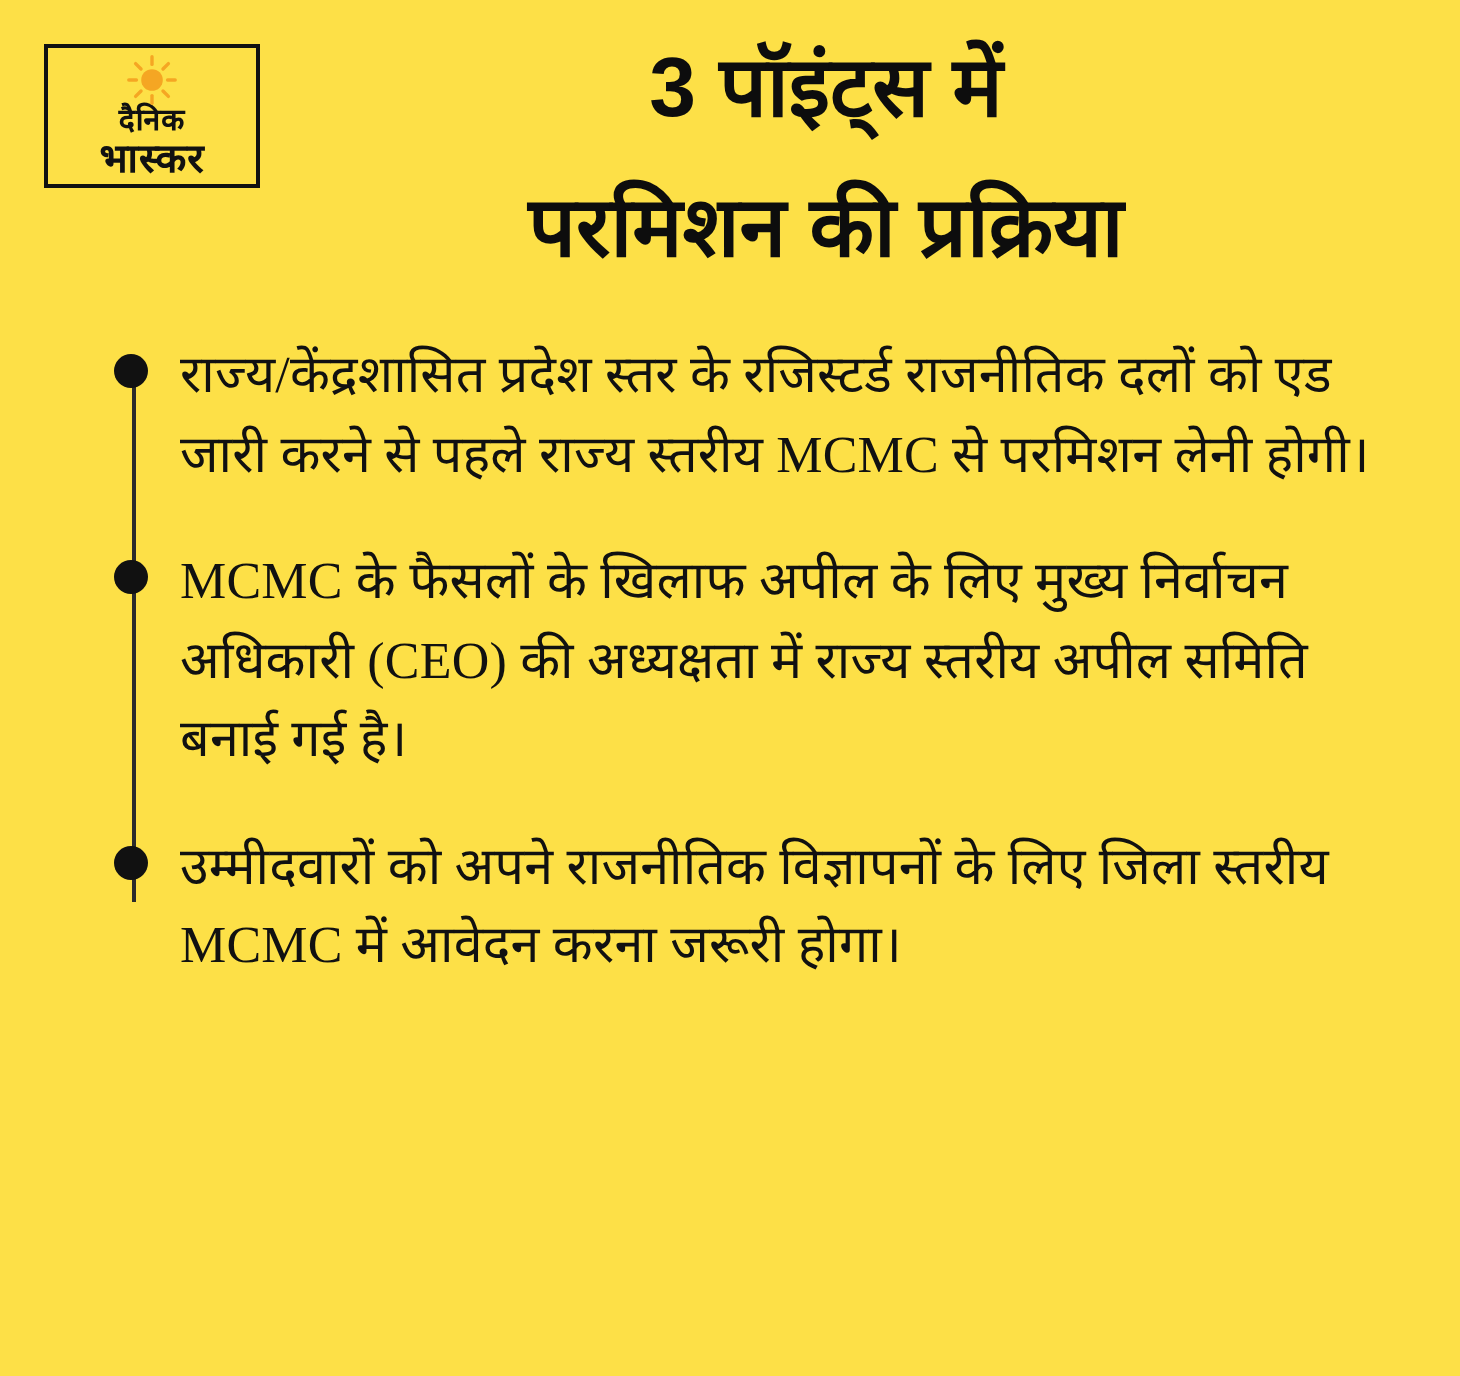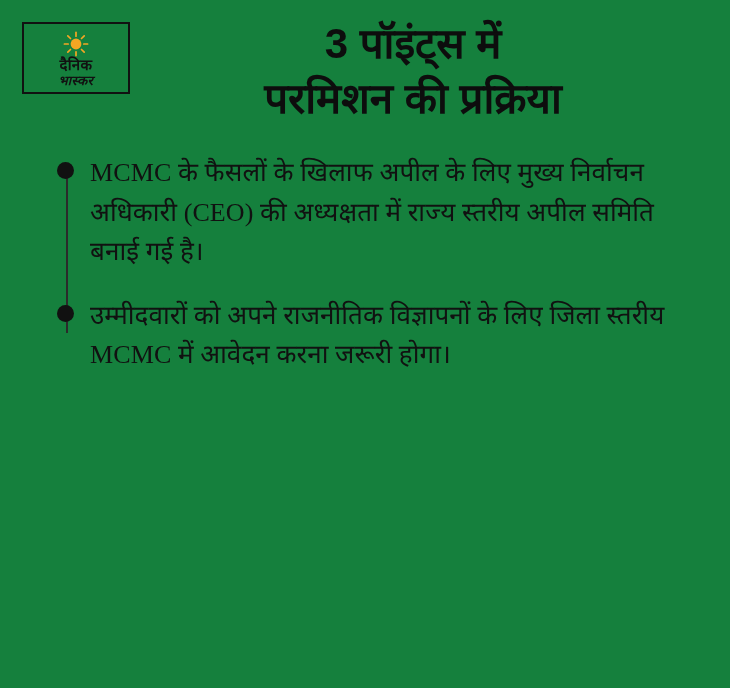--- a/index.html
+++ b/index.html
@@ -11,21 +11,21 @@
     height: 688px;
     background: #ffffff;
     font-family: "Liberation Serif", "DejaVu Serif", serif;
     overflow: hidden;
   }
   .page {
     position: relative;
     width: 730px;
     height: 688px;
     box-sizing: border-box;
-    background: #15803d;
+    background: #fde047;
   }
 
   
   .header {
     position: relative;
     display: flex;
     align-items: flex-start;
     padding: 18px 24px 0 22px;
     box-sizing: border-box;
   }
@@ -50,37 +50,37 @@
   }
   .logo-sun svg { display: block; }
   .logo-text {
     text-align: center;
     line-height: 1.05;
     font-family: "Liberation Serif", "DejaVu Serif", serif;
     font-weight: bold;
     color: #111111;
   }
   .logo-line1 { font-size: 15px; letter-spacing: 0.5px; }
-  .logo-line2 { font-size: 13px; letter-spacing: 0.5px; font-style: italic; }
+  .logo-line2 { font-size: 20px; letter-spacing: 0.5px; }
 
   .title-wrap {
     flex: 1;
     text-align: center;
     padding-right: 10px;
   }
   .title-line {
     font-family: Liberation Sans, sans-serif;
     font-weight: bold;
     color: #0d0d0d;
     font-size: 42px;
     line-height: 1.25;
     white-space: nowrap;
   }
   .title-line.second {
-    margin-top: 2px;
+    margin-top: 17px;
   }
 
   
   .content {
     position: relative;
     margin: 28px 0 0 0;
     padding: 0 28px 0 58px;
     box-sizing: border-box;
   }
   .timeline {
@@ -146,20 +146,24 @@
     <div class="title-wrap">
       <div class="title-line">3 पॉइंट्स में</div>
       <div class="title-line second">परमिशन की प्रक्रिया</div>
     </div>
 
   </div>
 
   <div class="content">
     <div class="timeline"></div>
 
+    <div class="item">
+      <span class="bullet"></span>
+      <div class="item-text">राज्य/केंद्रशासित प्रदेश स्तर के रजिस्टर्ड राजनीतिक दलों को एड जारी करने से पहले राज्य स्तरीय MCMC से परमिशन लेनी होगी।</div>
+    </div>
 
     <div class="item">
       <span class="bullet"></span>
       <div class="item-text">MCMC के फैसलों के खिलाफ अपील के लिए मुख्य निर्वाचन अधिकारी (CEO) की अध्यक्षता में राज्य स्तरीय अपील समिति बनाई गई है।</div>
     </div>
 
     <div class="item">
       <span class="bullet"></span>
       <div class="item-text">उम्मीदवारों को अपने राजनीतिक विज्ञापनों के लिए जिला स्तरीय MCMC में आवेदन करना जरूरी होगा।</div>
     </div>

